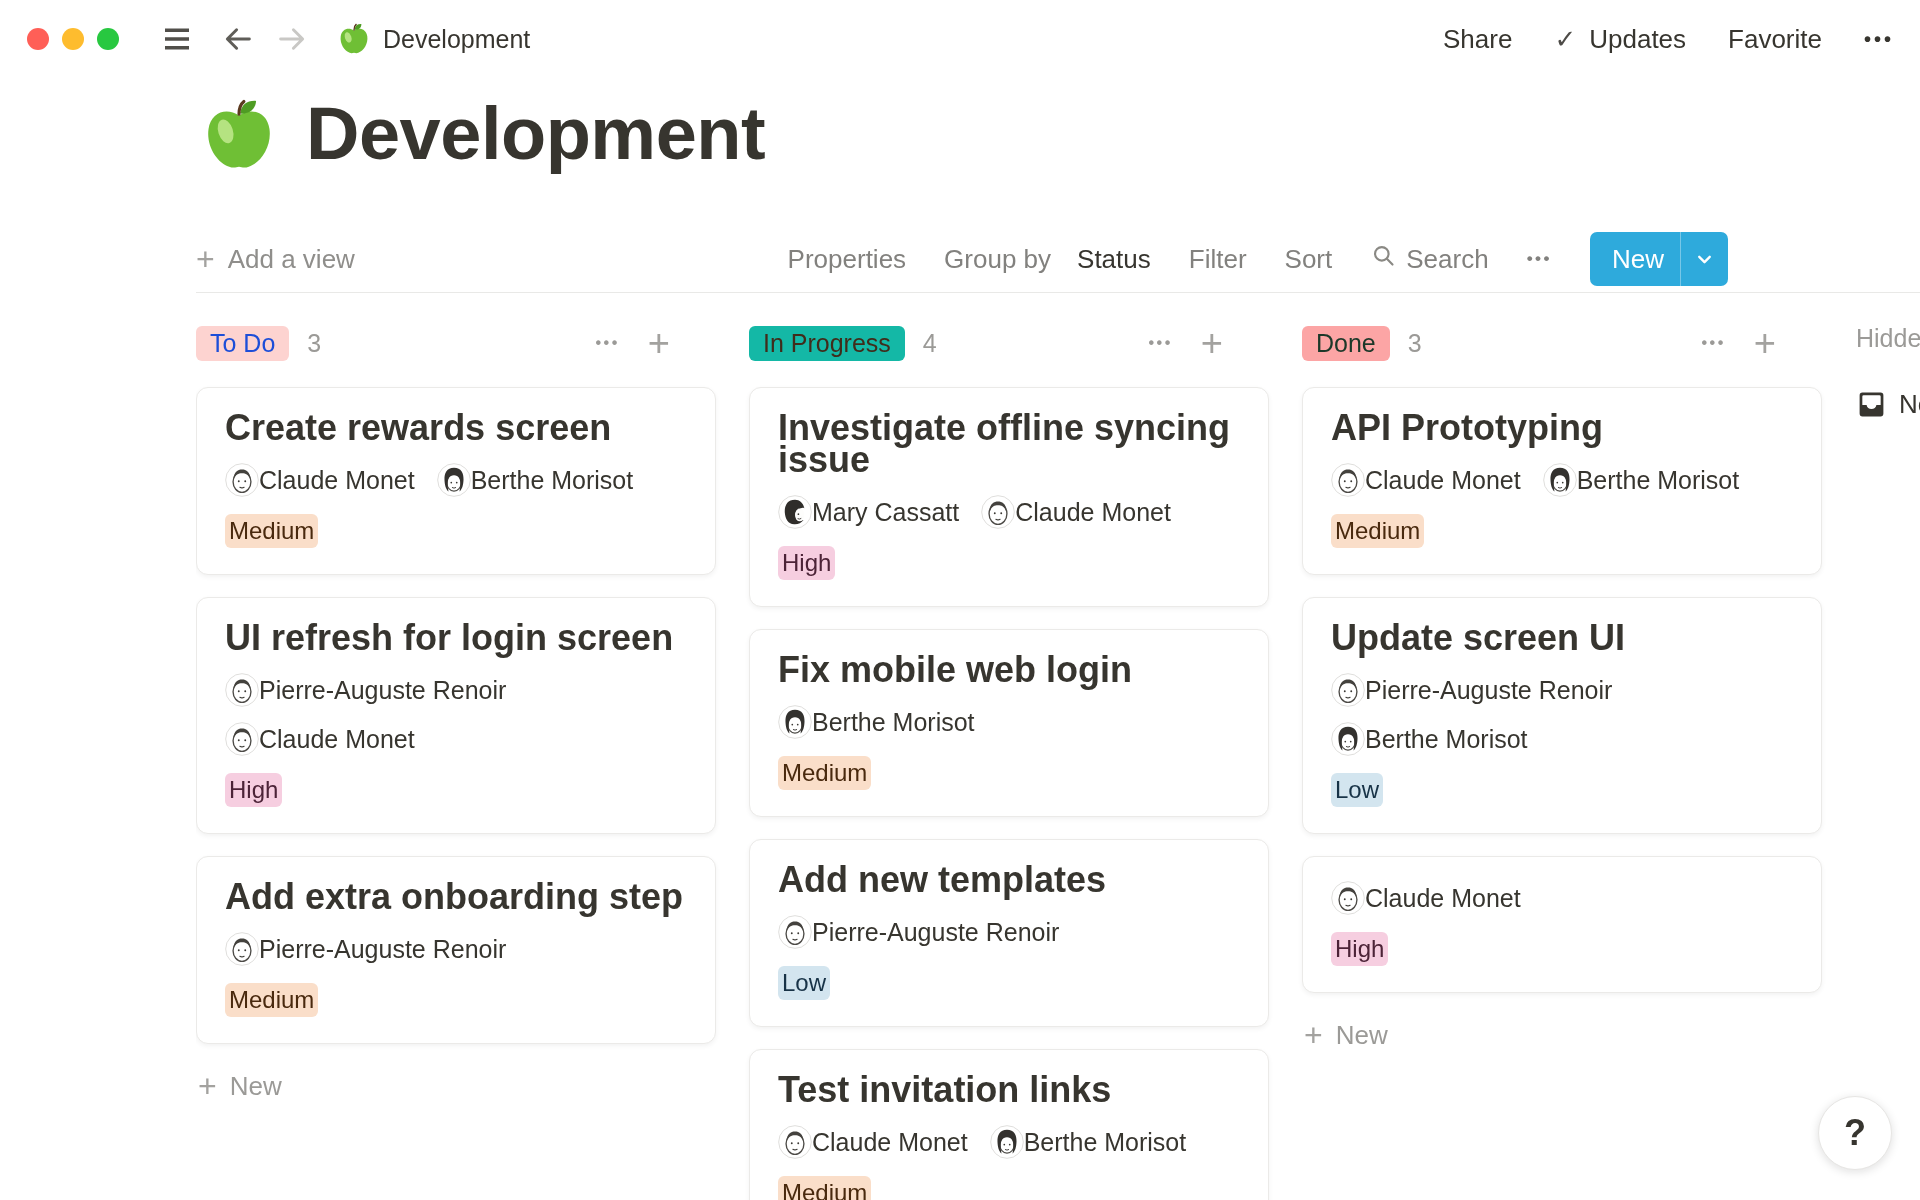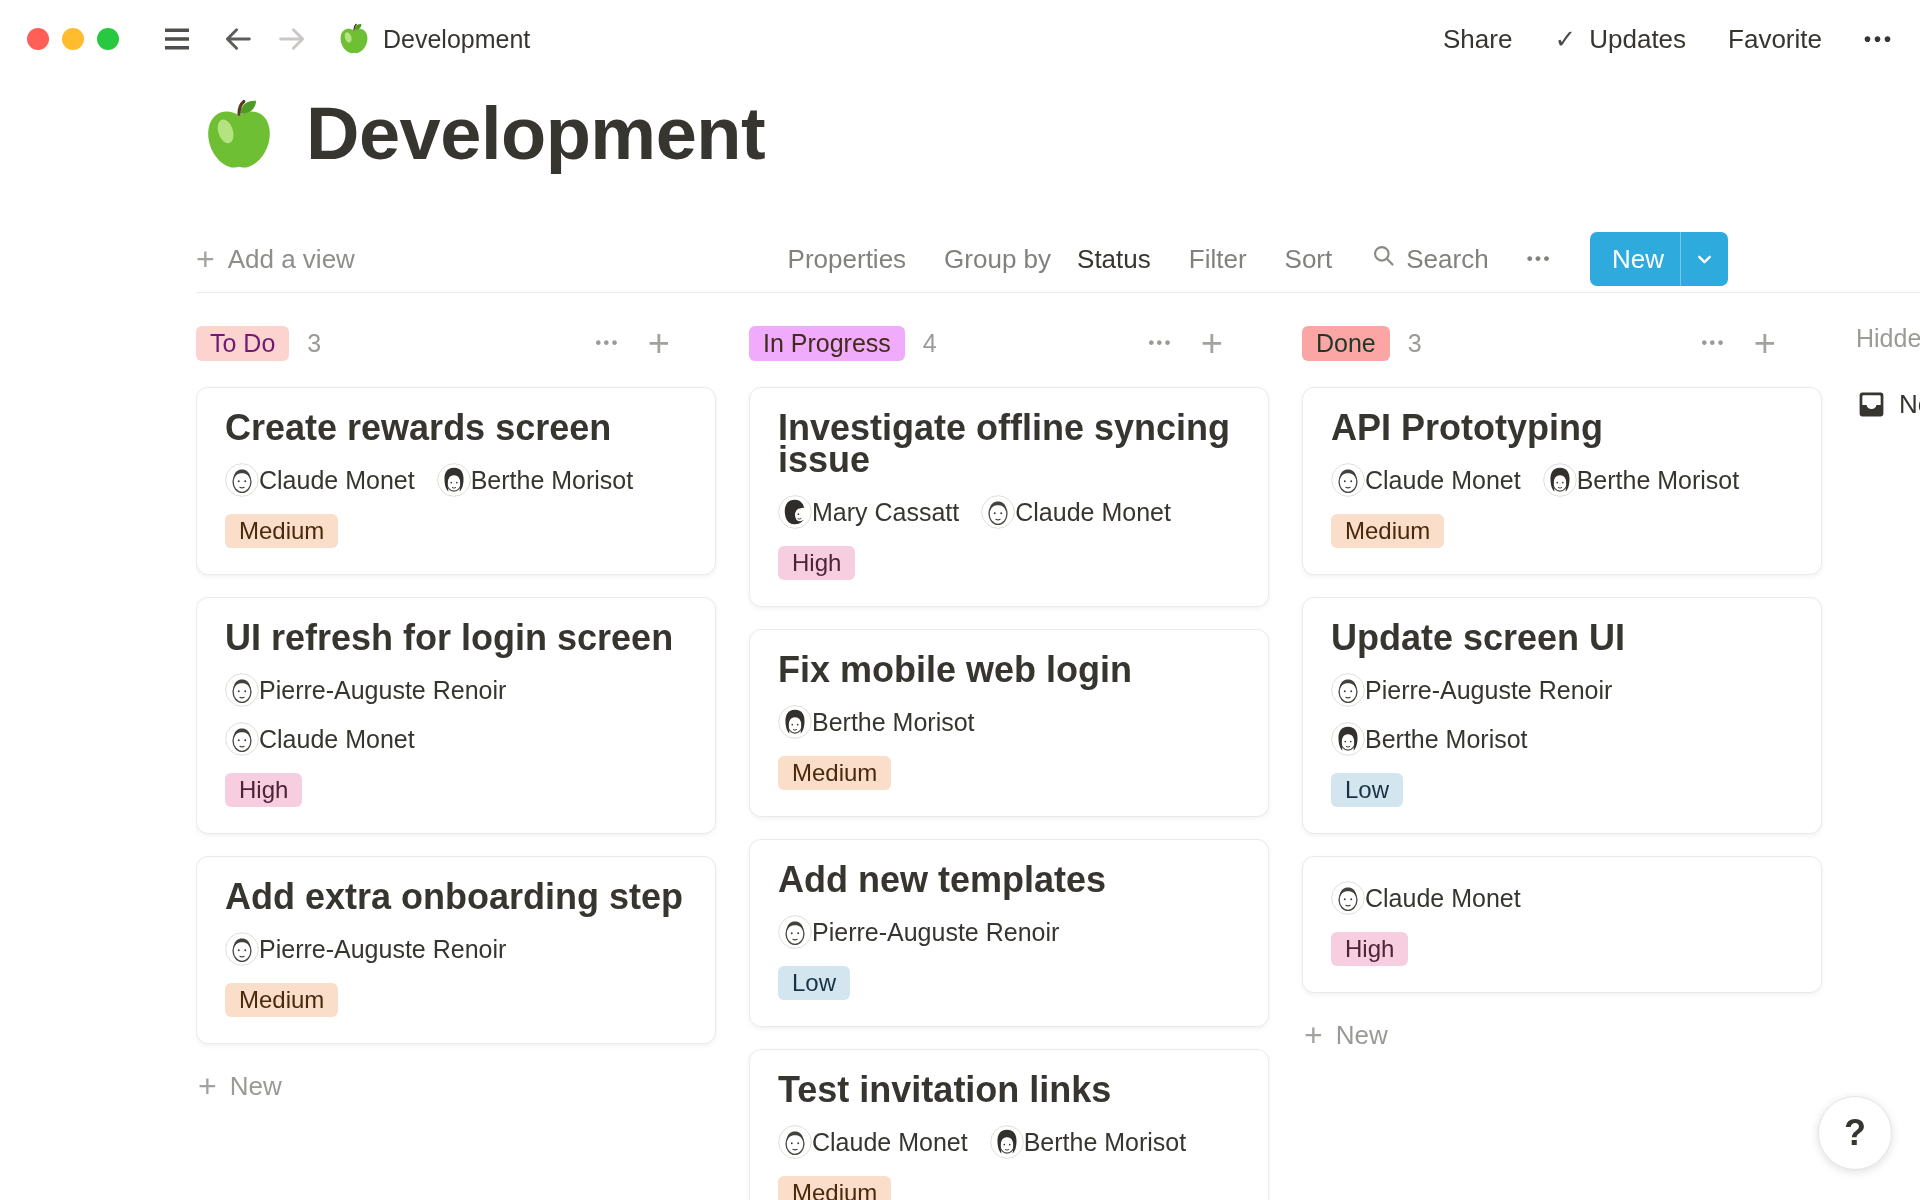--- a/index.html
+++ b/index.html
@@ -59,21 +59,21 @@
   .col-actions { margin-left:auto; margin-right:46px; display:flex; align-items:center; gap:28px; color:#9b9a97; }
   .col-more { font-size:16px; font-weight:700; letter-spacing:2.5px; cursor:pointer; }
   .col-plus { font-size:38px; font-weight:300; line-height:1; cursor:pointer; color:#a3a29f; }
 
   .card { background:#ffffff; border:1px solid #ebeae8; border-radius:12px;
           box-shadow:0 2px 5px rgba(15,15,15,0.055); padding:24px 28px 26px; margin-bottom:22px; cursor:pointer; }
   .card-title { font-size:36px; font-weight:600; line-height:32px; margin-bottom:19px; }
   .assignees { display:flex; flex-wrap:wrap; column-gap:22px; row-gap:15px; }
   .person { display:flex; align-items:center; gap:0; font-size:25px; }
   .avatar svg { width:34px; height:34px; display:block; }
-  .badge { display:inline-block; margin-top:17px; padding:3px 14px; border-radius:6px; font-size:24px; }
+  .badge { display:inline-block; margin-top:17px; padding:3px 4px; border-radius:6px; font-size:24px; }
   .new-row { display:flex; align-items:center; gap:13px; color:#9b9a97; font-size:26px; margin-top:26px; margin-left:2px; cursor:pointer; }
   .new-row .plus-glyph { font-size:32px; color:#a3a29f; }
 
   
   .hidden-area { position:absolute; left:1856px; top:324px; width:64px; overflow:hidden; }
   .hidden-label { color:#9b9a97; font-size:25px; white-space:nowrap; }
   .hidden-group { margin-top:36px; display:flex; align-items:center; gap:12px; white-space:nowrap; font-size:26px; cursor:pointer; }
   .tray-icon svg { width:31px; height:31px; display:block; }
 
   
@@ -173,21 +173,21 @@
           </svg>
       </span>
     </div>
   </div>
 </div>
 <div class="toolbar-divider"></div>
 
 <div class="board">
     <div class="column">
     <div class="col-header">
-      <span class="pill" style="background: rgb(253, 211, 208); color: #701a75;">To Do</span>
+      <span class="pill" style="background: rgb(253, 211, 208); color: #1d4ed8;">To Do</span>
       <span class="count">3</span>
       <span class="col-actions">
         <span class="col-more">•••</span>
         <span class="col-plus">+</span>
       </span>
     </div>
     <div>
         <div class="card">
     <div class="card-title">Create rewards screen</div>
     <div class="assignees">
@@ -272,21 +272,21 @@
     <span class="badge" style="background: rgb(250, 222, 201); color: rgb(73, 41, 14);">Medium</span>
   </div>
       </div>
     <div class="new-row">
       <span class="plus-glyph">+</span>
       <span>New</span>
     </div>
   </div>
     <div class="column">
     <div class="col-header">
-      <span class="pill" style="background: #f0abfc; color: rgb(64, 44, 27);">In Progress</span>
+      <span class="pill" style="background: #14b8a6; color: rgb(64, 44, 27);">In Progress</span>
       <span class="count">4</span>
       <span class="col-actions">
         <span class="col-more">•••</span>
         <span class="col-plus">+</span>
       </span>
     </div>
     <div>
         <div class="card">
     <div class="card-title">Investigate offline syncing issue</div>
     <div class="assignees">

